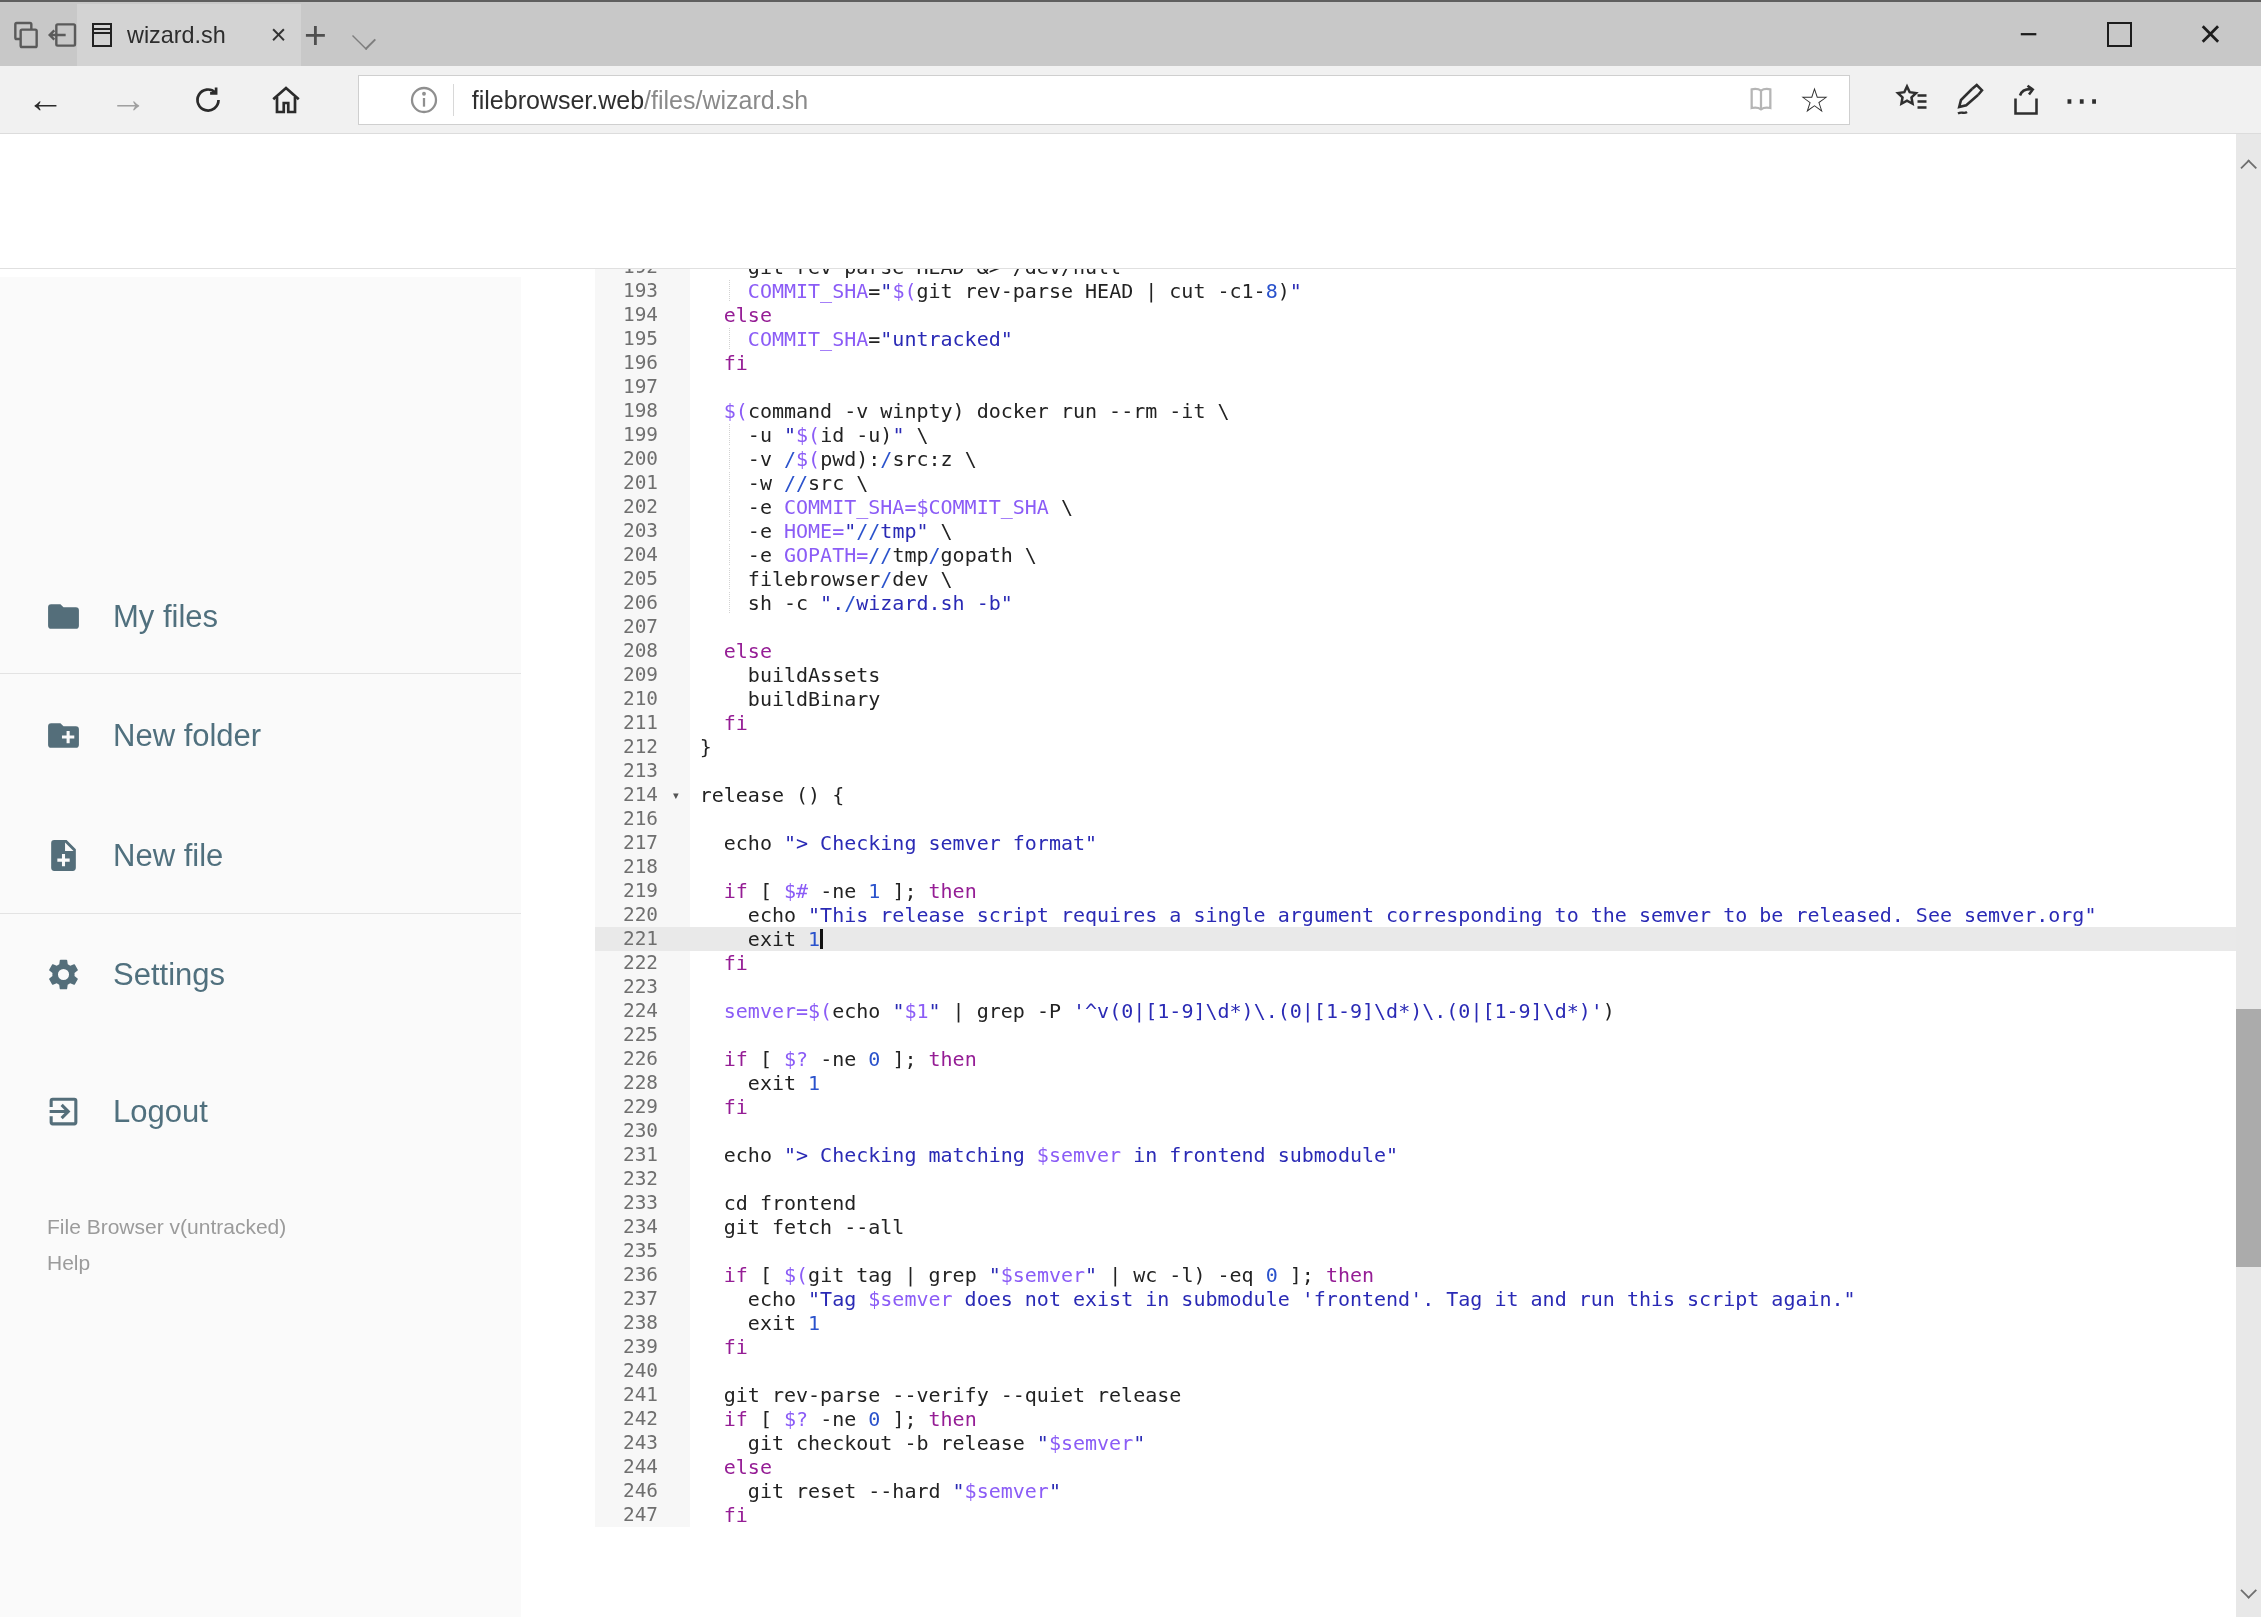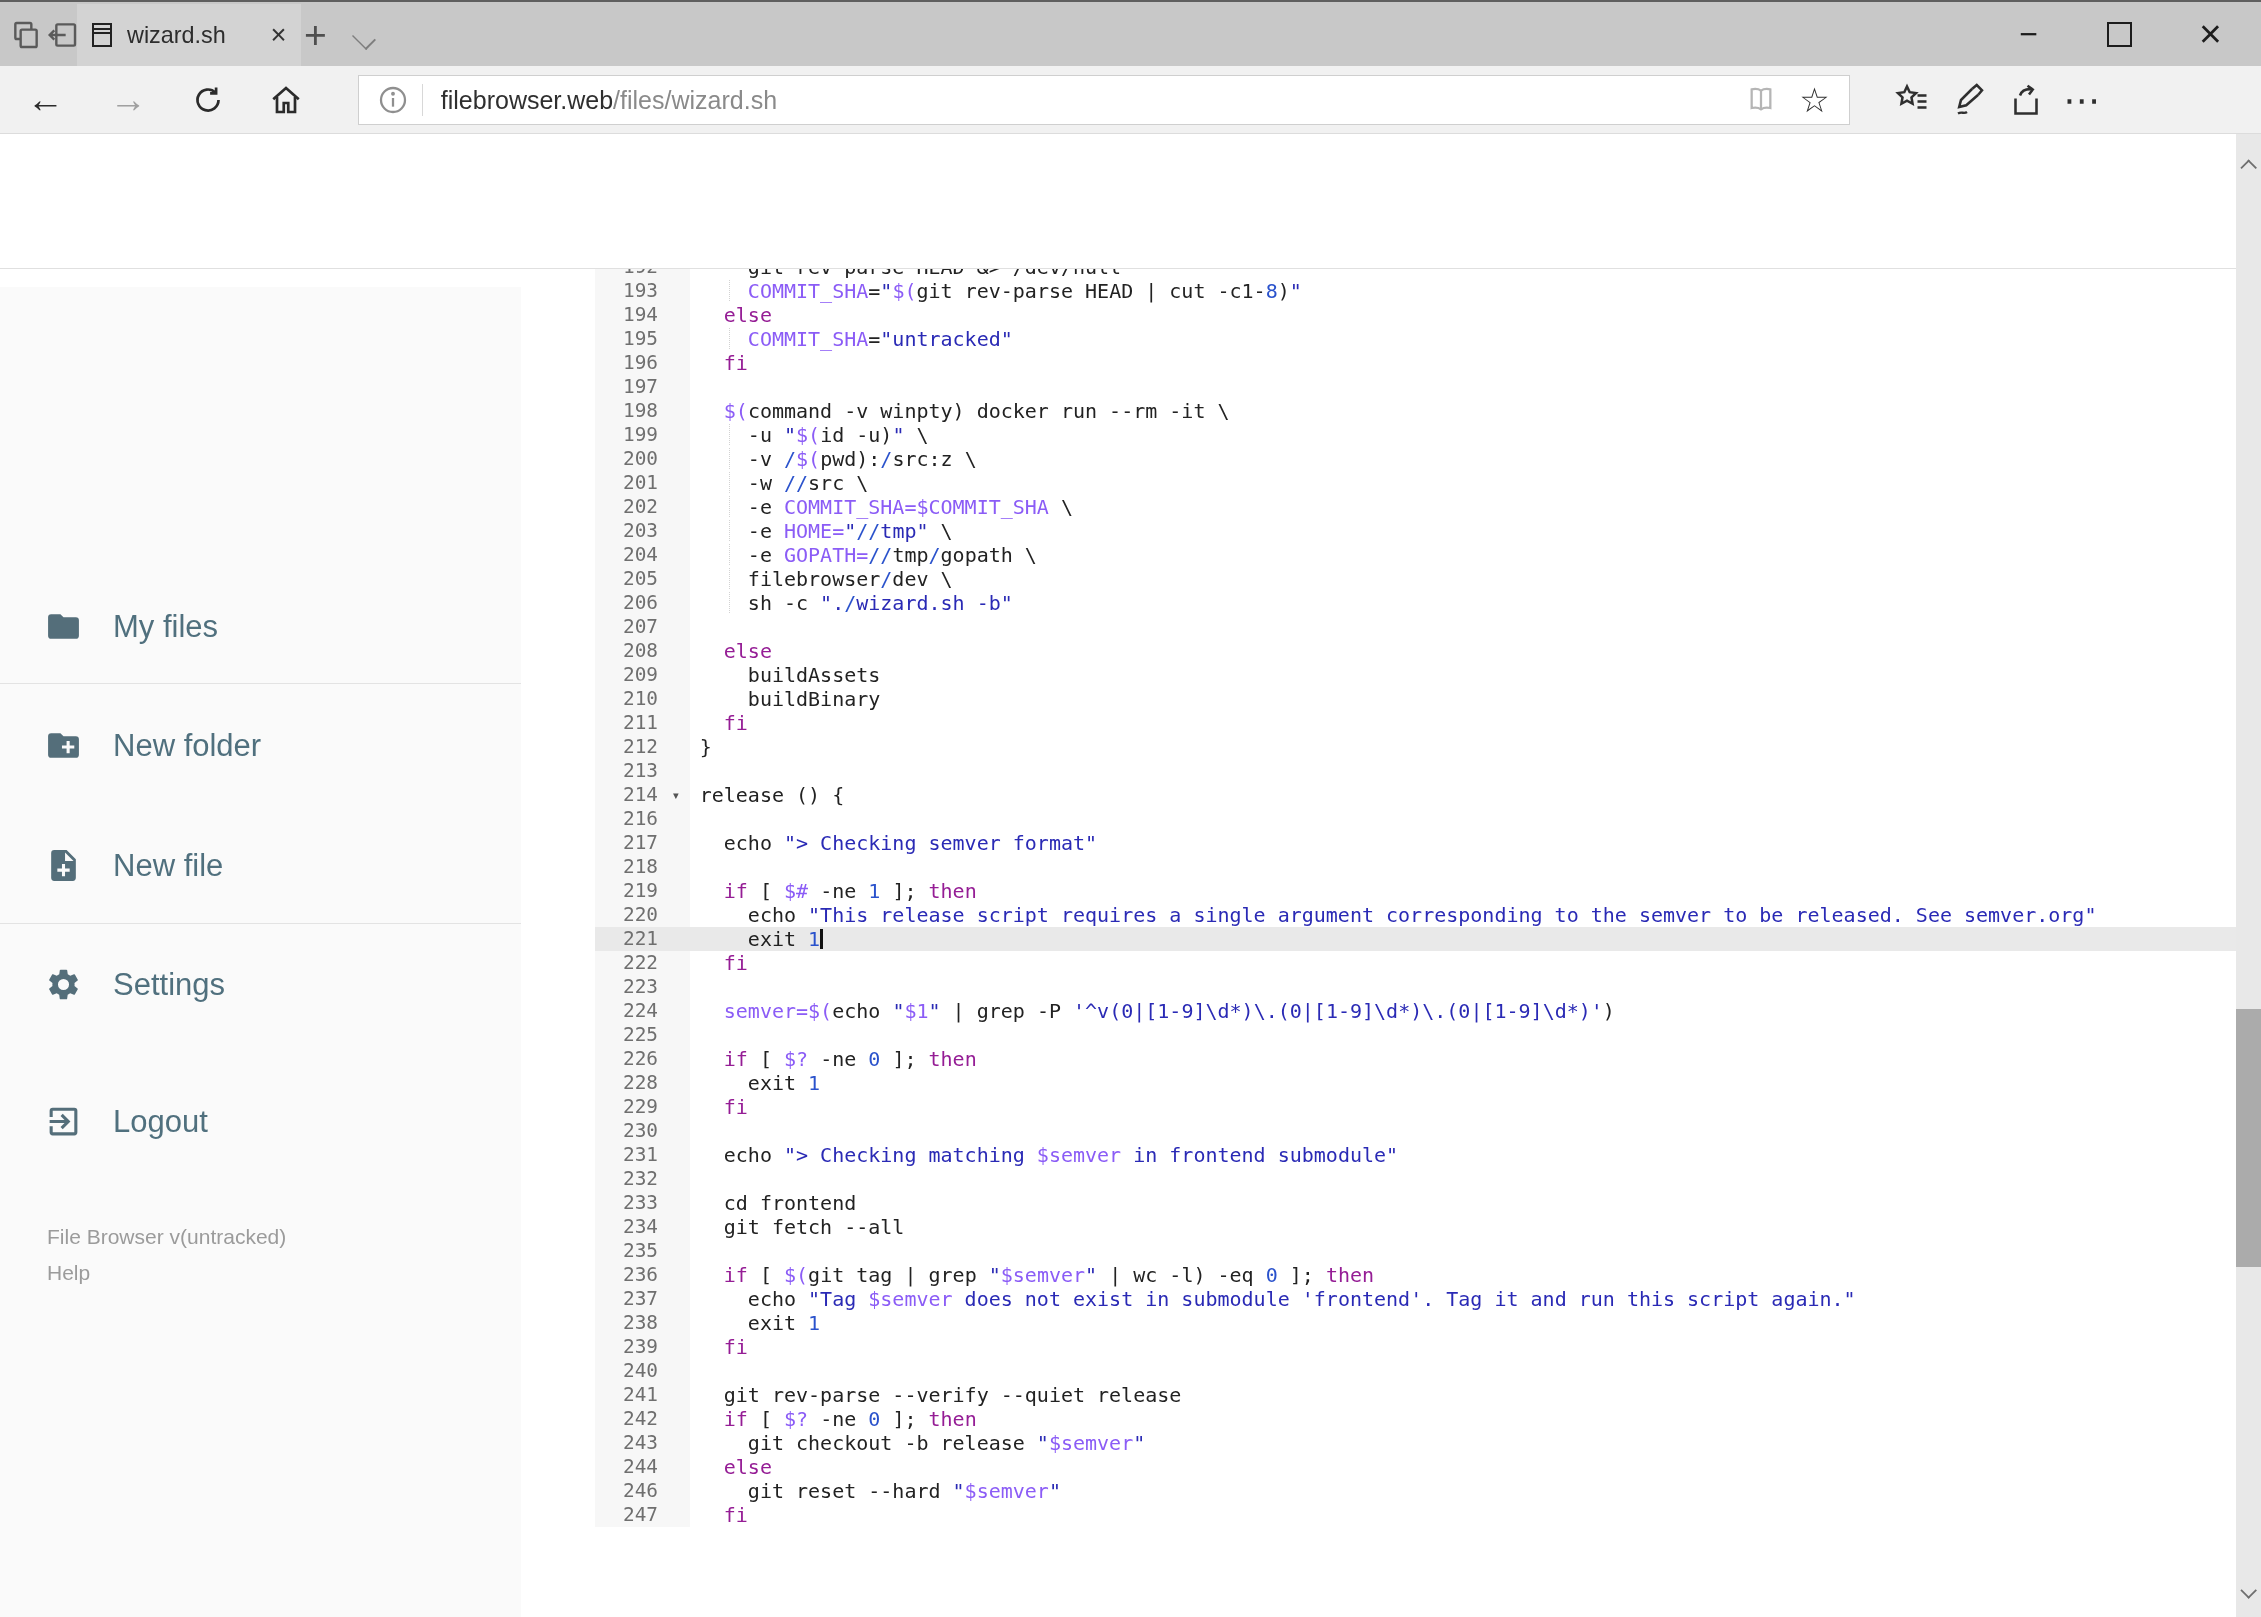--- a/index.html
+++ b/index.html
@@ -16,40 +16,40 @@
   .tab-chev{position:absolute;left:354px;top:26px;width:18px;height:18px;border-right:2.4px solid #7e7e7e;border-bottom:2.4px solid #7e7e7e;transform:rotate(45deg) scaleY(.7);}
   .winbtn{position:absolute;top:0;height:64px;width:81px;display:flex;align-items:center;justify-content:center;color:#1c1c1c;}
   .winbtn.min{left:1988px;font-size:32px;}
   .winbtn.max{left:2079px;}
   .winbtn.max i{display:block;width:21px;height:21px;border:2.4px solid #1c1c1c;}
   .winbtn.close{left:2170px;font-size:39px;}
   
   .addressbar{position:absolute;left:0;top:66px;right:0;height:68px;background:#f1f1f1;border-bottom:0.8px solid #dcdcdc;box-sizing:border-box;}
   .navbtn{position:absolute;top:0;height:68px;width:68px;display:flex;align-items:center;justify-content:center;font-size:37px;color:#2b2b2b;}
   .navbtn.fwd{color:#a0a0a0;}
-  .urlbox{position:absolute;left:358px;top:9px;width:1492px;height:50px;background:#fff;border:0.8px solid #cfcfcf;box-sizing:border-box;display:flex;align-items:center;}
+  .urlbox{position:absolute;left:358px;top:9px;width:1492px;height:50px;background:#fff;border:0.8px solid #cfcfcf;box-sizing:border-box;display:flex;align-items:center;padding-left:31px;}
   .urlbox .sep{width:0.8px;height:32px;background:#d8d8d8;margin-left:13px;}
   .url{margin-left:18px;font-size:25px;white-space:nowrap;flex:1;overflow:hidden;}
   .url .host{color:#2f2f2f;}
   .url .path{color:#8a8a8a;}
   .urlicon{margin-right:21px;flex:0 0 auto;}
   .star-glyph{font-size:34px;color:#2f2f2f;margin-right:19.4px;}
   .abar-right{position:absolute;top:0;height:68px;width:57px;display:flex;align-items:center;justify-content:center;}
   .dots{font-size:37px;color:#2f2f2f;letter-spacing:1.6px;}
   
   .appheader{position:absolute;left:0;top:134px;right:25px;height:135px;background:#fff;border-bottom:0.8px solid #e0e0e0;box-sizing:border-box;}
   .logo{position:absolute;left:36px;top:158px;width:71px;height:71px;border:8px solid #2979ff;border-radius:50%;background:radial-gradient(circle at 38% 35%,#ffffff 55%,#e7e7e7 100%);display:flex;align-items:center;justify-content:center;}
   .searchbox{position:absolute;left:117px;top:168px;width:614px;height:68px;background:#f1f1f1;border-radius:6.5px;display:flex;align-items:center;}
   .searchbox input{border:0;background:transparent;outline:none;font-size:29px;color:#555;font-family:"Liberation Sans",sans-serif;width:452px;}
   .searchbox input::placeholder{color:#8f8f8f;opacity:1;}
   .mag{margin:0 21px 0 27.4px;flex:0 0 auto;}
   .toolbtn{position:absolute;top:182px;width:39px;height:39px;display:flex;align-items:center;justify-content:center;}
   
   .appbody{position:absolute;left:0;top:269px;right:0;bottom:0;background:#fff;}
-  .sidebar{position:absolute;left:0;top:18px;width:521px;bottom:0;background:#fafafa;}
+  .sidebar{position:absolute;left:0;top:8px;width:521px;bottom:0;background:#fafafa;}
   .side-item{position:absolute;left:0;width:521px;height:65px;display:flex;align-items:center;cursor:default;}
   .side-item .sicon{margin-left:45px;flex:0 0 auto;}
   .side-item .slabel{margin-left:31px;font-size:31px;color:#50707e;}
   .side-div{position:absolute;left:0;width:521px;border-top:0.8px solid #e3e3e3;}
   .side-foot{position:absolute;left:47px;font-size:21px;color:#9b9b9b;}
   
   .editor{position:absolute;left:521px;top:0;right:25px;bottom:0;background:#fff;overflow:hidden;}
   .code-lines{position:absolute;left:74px;right:0;top:-14.5px;font-family:"DejaVu Sans Mono",monospace;}
   .row{display:flex;height:24px;line-height:24px;font-size:20px;}
   .gut{flex:0 0 95px;width:95px;background:#f7f7f7;color:#6f6f6f;text-align:right;padding-right:32px;box-sizing:border-box;font-size:19.4px;position:relative;}

